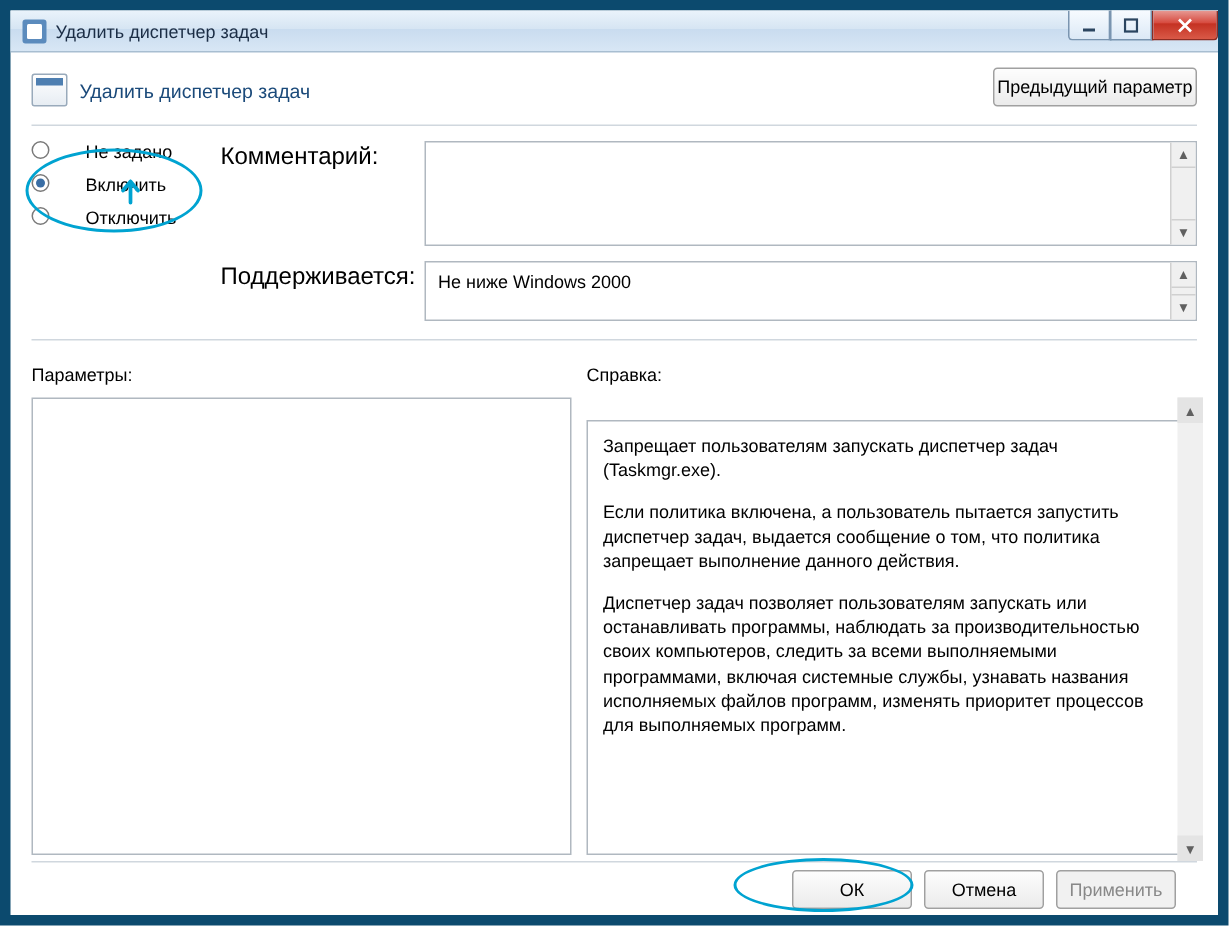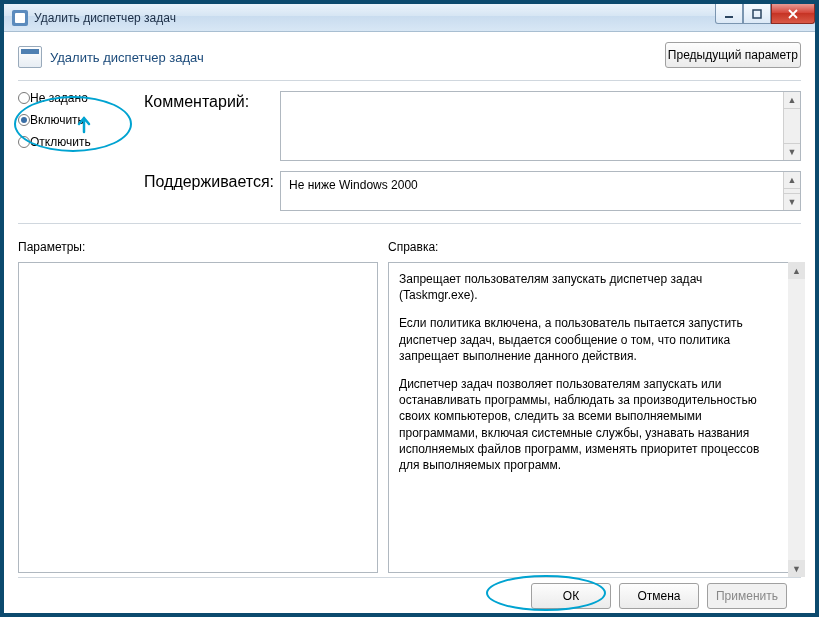--- a/index.html
+++ b/index.html
@@ -1,17 +1,17 @@
 <!DOCTYPE html>
 <html><head>
 <meta charset="utf-8">
 <style>
   * { box-sizing: border-box; font-family: "Segoe UI", Tahoma, sans-serif; }
   body { margin: 0; background: #fff; font-size: 12px; color: #000; }
-  .window { width: 819px; height: 617px; border: 4px solid #0c4a6e; background: #fff; display: flex; flex-direction: column; position: relative; }
+  .window { width: 819px; height: 617px; border: 7px solid #0c4a6e; background: #fff; display: flex; flex-direction: column; position: relative; }
   .titlebar { height: 28px; background: linear-gradient(to bottom, #eaf3fb 0%, #d6e5f3 45%, #c9dcef 46%, #d8e7f5 100%); display: flex; align-items: center; border-bottom: 1px solid #a8bed1; position: relative; }
   .titlebar .app-icon { width: 16px; height: 16px; margin: 0 6px 0 8px; background: #5b8bbd; border-radius: 2px; position: relative; }
   .titlebar .app-icon::after { content: ""; position: absolute; inset: 3px; background: #fff; border-radius: 1px; }
   .titlebar .title-text { font-size: 12px; color: #1b2d45; }
   .window-controls { position: absolute; right: 0; top: 0; display: flex; }
   .wbtn { width: 28px; height: 20px; border: 1px solid #7a95b0; border-top: none; background: linear-gradient(to bottom,#f7fbff,#dce9f6); display: flex; align-items: center; justify-content: center; cursor: pointer; }
   .wbtn.min { border-radius: 0 0 0 3px; }
   .wbtn.close { width: 44px; background: linear-gradient(to bottom,#e79a94,#d6483c 45%,#c43122 46%,#d95947); border-color:#8c2b22; border-radius: 0 0 3px 0; color:#fff; }
   .wbtn svg { display:block; }
   .client { flex: 1; padding: 10px 14px 0 14px; display: flex; flex-direction: column; overflow: hidden; }
@@ -19,38 +19,38 @@
   .header-left { display: flex; align-items: center; gap: 8px; padding-top: 4px; }
   .policy-icon { width: 24px; height: 22px; background: linear-gradient(to bottom,#fff,#e7edf3); border: 1px solid #9ab; border-radius: 2px; position: relative; }
   .policy-icon::before { content:""; position:absolute; top:2px; left:2px; right:2px; height:5px; background:#4e7fb1; }
   .policy-title { font-size: 13px; color: #1b4a7a; }
   .nav-buttons { display: flex; gap: 6px; }
   .btn { padding: 5px 2px; font-size: 12px; background: linear-gradient(to bottom,#fdfdfd,#ebebeb); border: 1px solid #a0a0a0; border-radius: 3px; cursor: pointer; min-width: 80px; text-align:center; }
   .btn.disabled { color:#888; background:#f1f1f1; cursor:default; }
   .divider { height:1px; background:#d0d7de; margin: 2px 0 10px 0; }
   .upper-grid { display:grid; grid-template-columns: 120px 130px 1fr; column-gap: 6px; row-gap: 10px; align-items:start; margin-bottom:10px; position:relative; }
   .radio-col { grid-row: 1 / span 2; position:relative; }
-  .radio-item { display:flex; align-items:center; gap:0; margin-bottom: 8px; cursor:pointer; }
+  .radio-item { display:flex; gap:24px; margin-bottom: 8px; cursor:pointer; }
   .radio-item .dot { width:12px; height:12px; border:1px solid #7a7a7a; border-radius:50%; background:#fff; position:relative; flex-shrink:0; }
   .radio-item.selected .dot::after { content:""; position:absolute; inset:2px; border-radius:50%; background:#3a6ea5; }
   .label-col { color:#000; font-size:16px; padding-top:2px; }
   .textarea-box { border:1px solid #b0b8c0; background:#fff; position:relative; }
   .textarea-box .sb { position:absolute; right:0; top:0; bottom:0; width:17px; background:#f0f0f0; border-left:1px solid #d0d0d0; }
   .textarea-box .sb .arr { position:absolute; left:0; right:0; height:17px; display:flex; align-items:center; justify-content:center; color:#606060; font-size:9px; }
   .textarea-box .sb .arr.up { top:0; border-bottom:1px solid #d0d0d0; }
   .textarea-box .sb .arr.down { bottom:0; border-top:1px solid #d0d0d0; }
   .comment-box { height:70px; grid-column:3; grid-row:1; }
   .support-box { height:40px; grid-column:3; grid-row:2; padding:6px 7px 6px 8px; font-size:12px; }
   .lower-labels { display:flex; margin-top:6px; margin-bottom:8px; }
   .lower-labels .pl { flex: 0 0 370px; }
   .lower-labels .hl { flex: 1; }
   .panels { flex:1; display:flex; gap:10px; min-height:0; padding-bottom:4px; }
   .panel { border:1px solid #b0b8c0; background:#fff; position:relative; }
   .panel.params { flex: 0 0 360px; }
-  .panel.help { flex:1; position:relative; padding:8px 22px 8px 10px; font-size:12px; line-height:1.35; }
+  .panel.help { flex:1; position:relative; padding:8px 22px 8px 10px; font-size:12px; line-height:1.35;margin-top:15px; }
   .outer-sb { position:absolute; right:-18px; top:0; bottom:0; width:17px; background:#f0f0f0; }
   .outer-sb .arr { position:absolute; left:0; right:0; height:17px; display:flex; align-items:center; justify-content:center; color:#606060; font-size:9px; background:#e4e4e4; }
   .outer-sb .arr.up { top:0; }
   .outer-sb .arr.down { bottom:0; }
   .footer { height:36px; border-top:1px solid #d0d7de; display:flex; align-items:center; justify-content:flex-end; gap:8px; padding:0 14px; }
   .highlight-oval { position:absolute; border:2px solid #00a3d1; border-radius:50%; pointer-events:none; }
   .highlight-oval.radios { left:10px; top:92px; width:118px; height:56px; }
   .highlight-oval.ok { left:482px; bottom:2px; width:120px; height:36px; }
   .up-arrow { position:absolute; left:70px; top:110px; color:#00a3d1; pointer-events:none; }
   p.help-p { margin:0 0 12px 0; }

